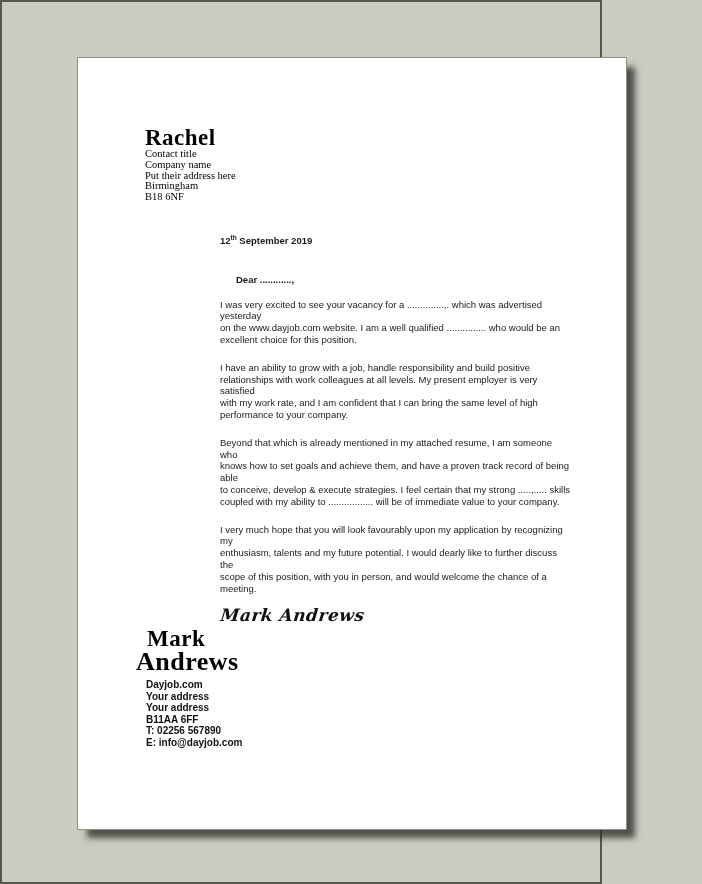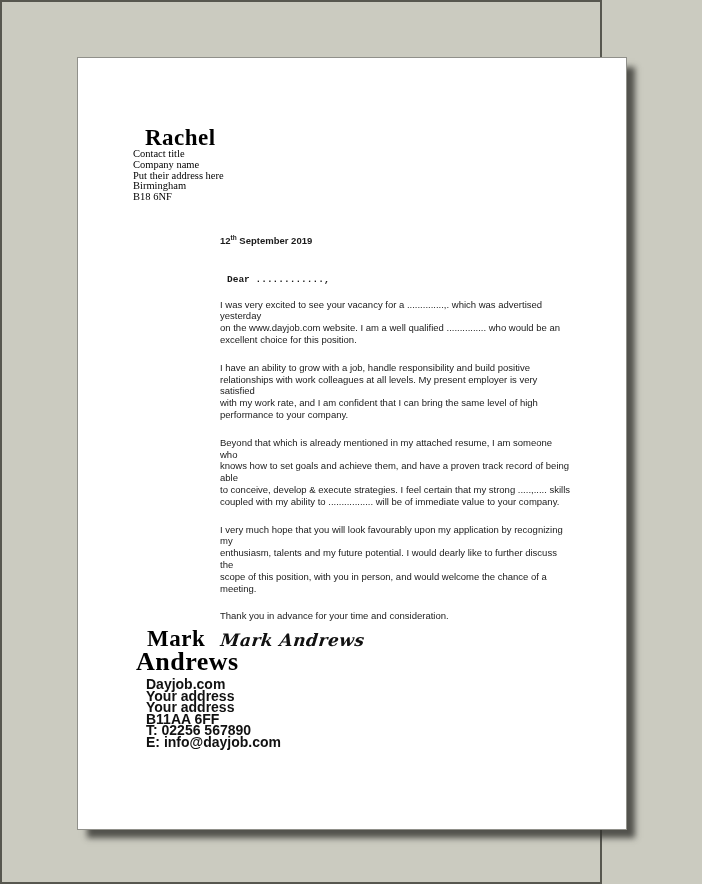--- a/index.html
+++ b/index.html
@@ -32,32 +32,32 @@
   }
   .lh-first{
     font-size:23px;font-weight:700;line-height:20px;
     margin-left:12px;letter-spacing:0.5px;
   }
   .lh-last{
     font-size:34px;font-weight:700;line-height:30px;
     margin-top:-2px;letter-spacing:0.5px;
   }
   .lh-address{
-    margin-left:0;margin-top:1px;
+    margin-left:12px;margin-top:1px;
     font-size:10.5px;line-height:10.8px;
   }
   
   .body-col{
     position:absolute;left:142px;top:177px;width:352px;
     color:#1a1a1a;
     font-size:9.5px;line-height:11.8px;
   }
   .date-line{margin:0 0 27px 0;font-weight:600;}
   .date-line sup{font-size:6.5px;vertical-align:super;line-height:0;}
-  .salutation{margin:0 0 13px 7px;font-weight:600;font-family:Liberation Mono, monospace;}
+  .salutation{margin:0 0 13px 16px;font-weight:600;}
   .para{margin:0 0 16px 0;white-space:pre-line;}
   .para.p4{}
   .thanks{margin:0 0 13px 0;}
   .signoff{margin:0 0 15px 0;}
   .signature{
     font-family:"DejaVu Serif", serif;
     font-style:italic;font-weight:700;
     font-size:17px;letter-spacing:0.5px;
     transform:skewX(-6deg);
     transform-origin:left bottom;
@@ -75,21 +75,21 @@
     margin-left:11px;letter-spacing:0.5px;
   }
   .ft-last{
     font-family:"Liberation Serif", serif;
     font-size:26px;font-weight:700;line-height:30px;
     margin-top:-2px;letter-spacing:0.5px;
   }
   .ft-contact{
     margin-left:10px;margin-top:2px;
     font-family:"Liberation Sans", sans-serif;
-    font-size:14px;font-weight:700;line-height:11.6px;
+    font-size:10px;font-weight:700;line-height:11.6px;
     color:#111;
   }
 </style>
 </head>
 <body>
 
 <div class="viewport">
   <div class="page">
 
     <div class="letterhead">
@@ -116,21 +116,20 @@
 with my work rate, and I am confident that I can bring the same level of high
 performance to your company.</p>
       <p class="para p3">Beyond that which is already mentioned in my attached resume, I am someone who
 knows how to set goals and achieve them, and have a proven track record of being able
 to conceive, develop &amp; execute strategies. I feel certain that my strong .....,..... skills
 coupled with my ability to ................. will be of immediate value to your company.</p>
       <p class="para p4">I very much hope that you will look favourably upon my application by recognizing my
 enthusiasm, talents and my future potential. I would dearly like to further discuss the
 scope of this position, with you in person, and would welcome the chance of a meeting.</p>
 
-      <div class="thanks">Thank you in advance for your time and consideration.</div>
       <div class="signature">Mark Andrews</div>
     </div>
 
     <div class="footer">
       <div class="ft-first">Mark</div>
       <div class="ft-last">Andrews</div>
       <div class="ft-contact">
         <div>Dayjob.com</div>
         <div>Your address</div>
         <div>Your address</div>

